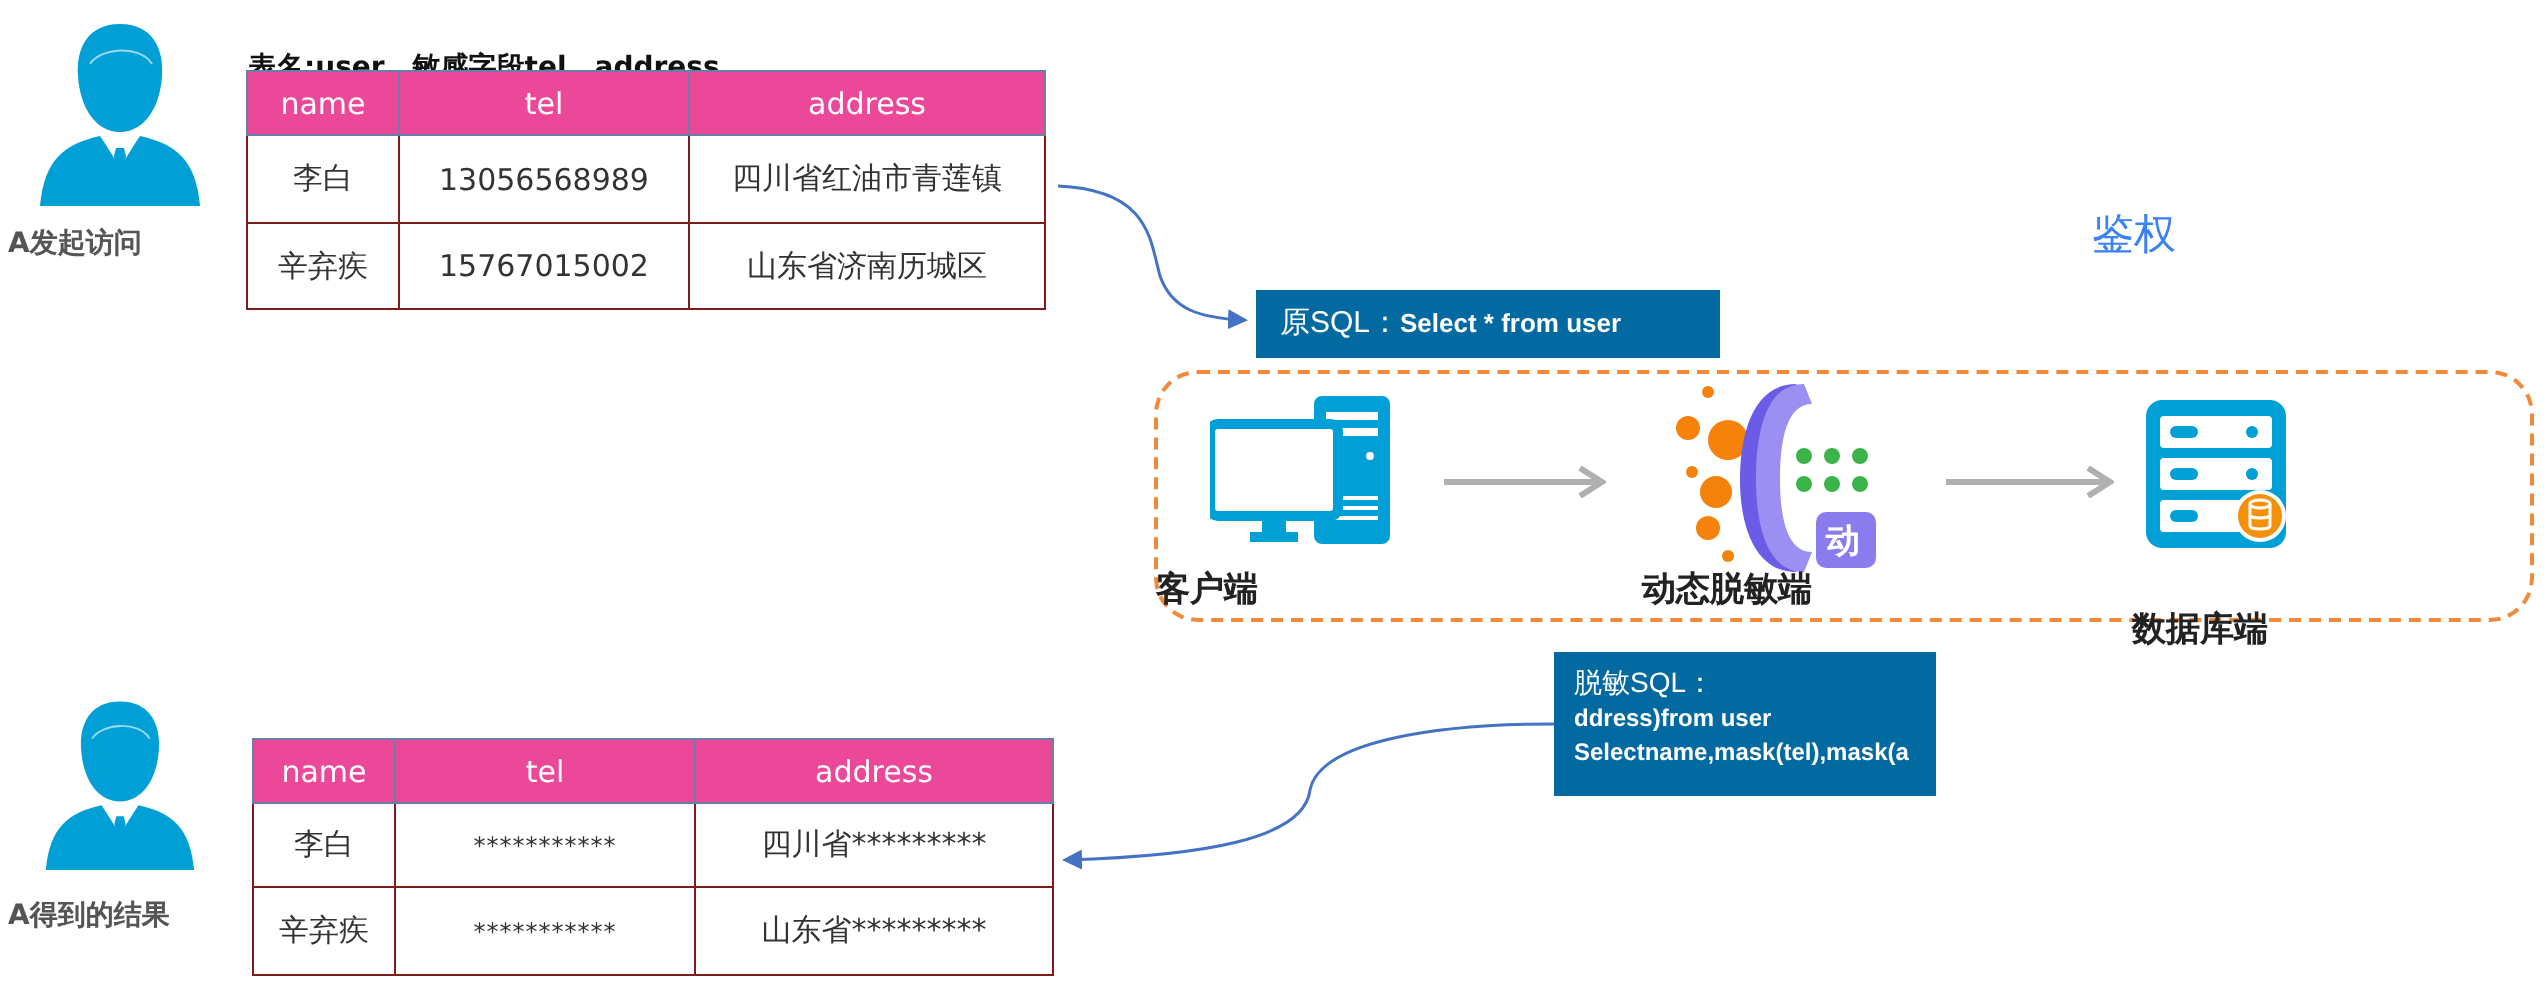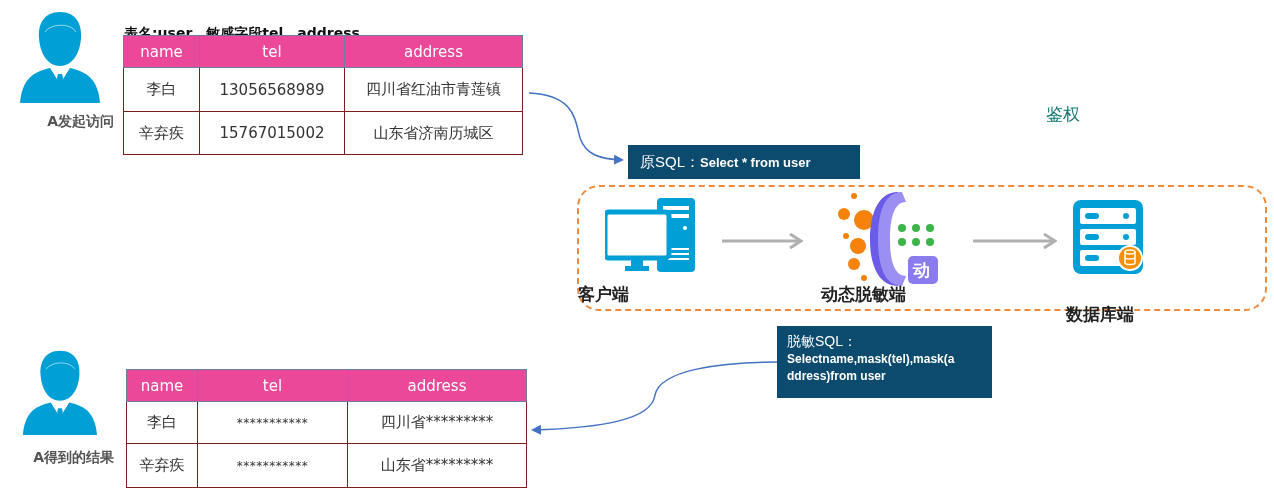--- a/index.html
+++ b/index.html
@@ -1,31 +1,31 @@
 <!DOCTYPE html>
 <html><head>
 <meta charset="utf-8">
 <style>
   html, body { margin:0; padding:0; background:#ffffff; }
   body { width:1274px; height:501px; position:relative; overflow:hidden;
          font-family:"DejaVu Sans", "Liberation Sans", sans-serif; color:#333; }
   .abs { position:absolute; }
   .person { position:absolute; }
-  .person-label { position:absolute; font-weight:bold; font-size:14px; color:#555; text-align:right; width:110px; }
+  .person-label { position:absolute; font-weight:bold; font-size:14px; color:#555; text-align:left; width:110px; }
   .table-title { position:absolute; font-weight:bold; font-size:14px; color:#111; }
   table.dt { position:absolute; border-collapse:collapse; font-size:15px; }
   table.dt th { background:#ec4899; color:#fff; font-weight:normal; border:1px solid #6a7fa8; height:31px; padding:0; }
   table.dt td { border:1px solid #7f1d1d; text-align:center; color:#333; padding:0; }
   table.dt td.mask { font-size:12px; letter-spacing:0.5px; }
-  .sqlbox { position:absolute; background:#0c4a6e; color:#fff; font-family:"Liberation Sans", sans-serif; }
+  .sqlbox { position:absolute; background:#0369a1; color:#fff; font-family:"Liberation Sans", sans-serif; }
   .sqlbox b { font-weight:bold; }
   .dashed { position:absolute; left:577px; top:185px; width:690px; height:126px;
             border:2px dashed #f08a3a; border-radius:22px; box-sizing:border-box; }
   .node-label { position:absolute; font-weight:bold; font-size:17px; color:#222; text-align:left; width:140px; }
-  .auth { position:absolute; left:1046px; top:103px; font-size:17px; color:#0f766e; }
+  .auth { position:absolute; left:1046px; top:103px; font-size:21px; color:#3b82f6; }
   svg { position:absolute; left:0; top:0; }
 </style>
 </head>
 <body>
 
 <svg width="1274" height="501">
   <defs>
     <marker id="bluehead" markerWidth="10" markerHeight="10" refX="8" refY="5" orient="auto" markerUnits="userSpaceOnUse">
       <path d="M0,0 L10,5 L0,10 Z" fill="#4472c4"></path>
     </marker>
@@ -136,24 +136,24 @@
     <circle cx="53" cy="37" r="3" fill="#00a0d6"></circle>
     <circle cx="57" cy="58" r="13" fill="#fff"></circle>
     <circle cx="57" cy="58" r="11" fill="#f5900a"></circle>
     <ellipse cx="57" cy="52" rx="5" ry="2" fill="none" stroke="#fff" stroke-width="1.5"></ellipse>
     <path d="M52,52 L52,63 C52,65 62,65 62,63 L62,52" fill="none" stroke="#fff" stroke-width="1.5"></path>
     <path d="M52,57.5 C52,59.5 62,59.5 62,57.5" fill="none" stroke="#fff" stroke-width="1.5"></path>
   </svg>
 </div>
 <div class="node-label" style="left:1066px;top:283px;margin-top:20px;">数据库端</div>
 
-<div class="sqlbox" style="left:777px;top:326px;width:215px;height:72px;padding:5px 0 2px 10px;box-sizing:border-box;font-size:12px;line-height:20px;">
+<div class="sqlbox" style="left:777px;top:326px;width:191px;height:72px;padding:5px 0 2px 10px;box-sizing:border-box;font-size:12px;line-height:20px;">
   <div style="font-size:14px">脱敏SQL：</div>
+  <div style="font-weight:bold;line-height:17px">ddress)from user</div>
   <div style="font-weight:bold;line-height:17px">Selectname,mask(tel),mask(a</div>
-  <div style="font-weight:bold;line-height:17px">ddress)from user</div>
 </div>
 
 <div class="person" style="left:20px;top:347px;">
   <svg width="80" height="88" viewBox="0 0 80 95" style="position:static">
     <path d="M40,4 C24,4 18,16 19,30 C20,46 28,58 40,58 C52,58 60,46 61,30 C62,16 56,4 40,4 Z" fill="#00a0d6"></path>
     <path d="M25,24 C30,16 50,14 56,24" fill="none" stroke="#fff" stroke-width="1" opacity="0.6"></path>
     <path d="M0,95 C2,72 12,64 30,60 L40,75 L50,60 C68,64 78,72 80,95 Z" fill="#00a0d6"></path>
     <path d="M31,61 L40,76 L49,61 L46,59 L40,66 L34,59 Z" fill="#fff"></path>
     <path d="M38,66 L42,66 L43,70 L41,86 L39,86 L37,70 Z" fill="#00a0d6"></path>
   </svg>

